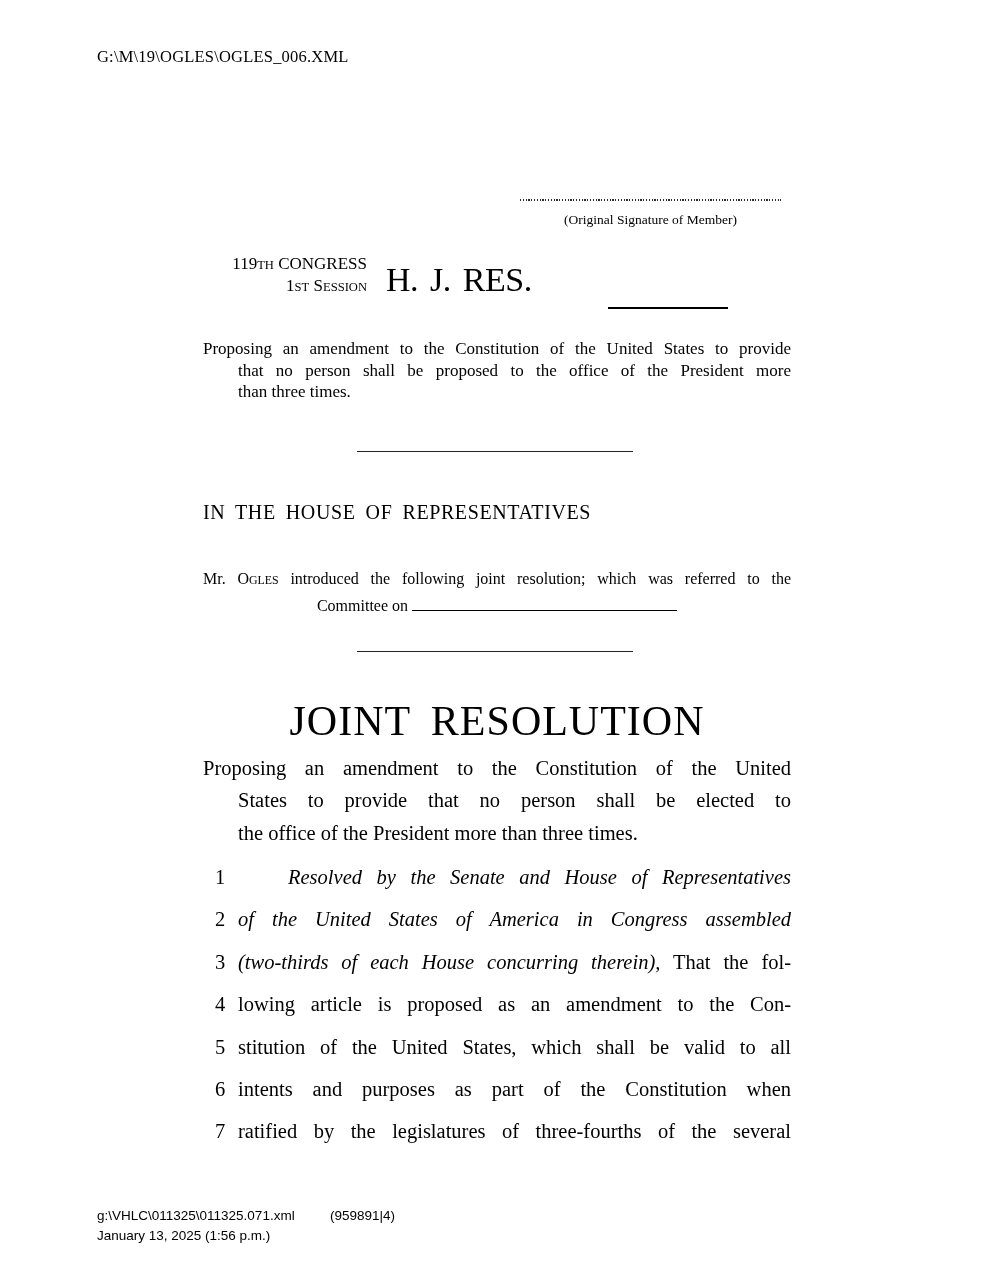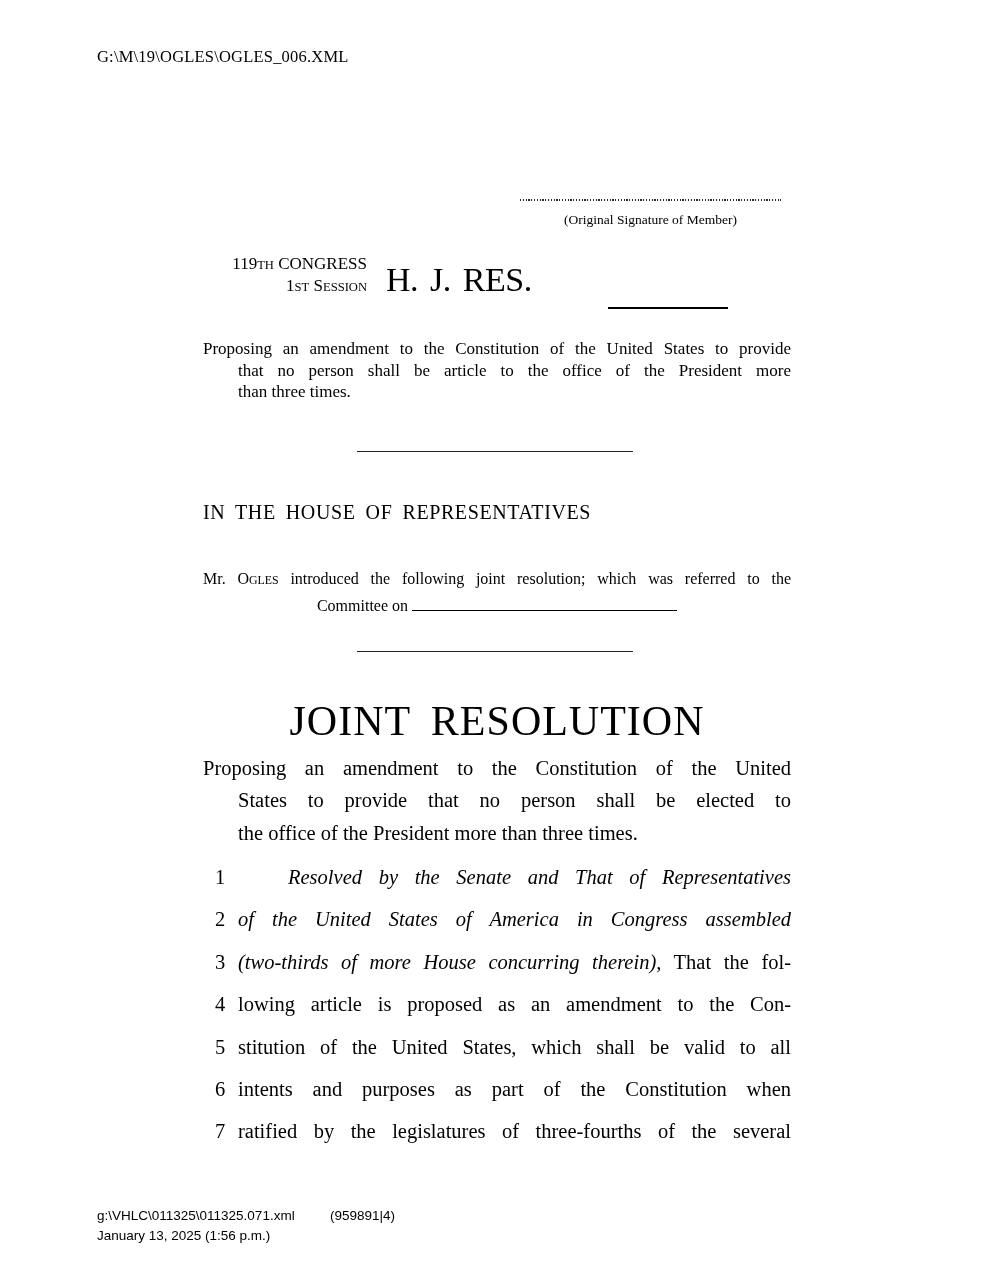--- a/index.html
+++ b/index.html
@@ -71,21 +71,21 @@
 <div class="abs" id="congress-block">
   <div><span>119</span><span class="sc">TH</span><span> CONGRESS</span></div>
   <div><span>1</span><span class="sc">ST</span><span> S</span><span class="sc">ESSION</span></div>
 </div>
 
 <div class="abs" id="bill-number">H. J. RES.</div>
 <div class="abs" id="bill-blank"></div>
 
 <div class="abs para" id="preamble">
     <div class="jline">Proposing an amendment to the Constitution of the United States to provide</div>
-    <div class="jline cont">that no person shall be article to the office of the President more</div>
+    <div class="jline cont">that no person shall be proposed to the office of the President more</div>
     <div class="jline cont lastline">than three times.</div>
   </div>
 
 <div class="abs rule" id="divider1"></div>
 
 <div class="abs" id="chamber">IN THE HOUSE OF REPRESENTATIVES</div>
 
 <div class="abs para" id="intro">
   <div class="jline"><span>Mr. O</span><span class="sc">GLES</span><span> introduced the following joint resolution; which was referred to the</span></div>
   <div id="committee-row">
@@ -100,29 +100,29 @@
 
 <div class="abs para" id="res-preamble">
     <div class="jline">Proposing an amendment to the Constitution of the United</div>
     <div class="jline cont">States to provide that no person shall be elected to</div>
     <div class="jline cont lastline">the office of the President more than three times.</div>
   </div>
 
 <div class="abs" id="body-lines">
     <div class="bline">
       <span class="lnum">1</span>
-      <span class="ltext first"><span class="it">Resolved by the Senate and That of Representatives</span></span>
+      <span class="ltext first"><span class="it">Resolved by the Senate and House of Representatives</span></span>
     </div>
     <div class="bline">
       <span class="lnum">2</span>
       <span class="ltext"><span class="it">of the United States of America in Congress assembled</span></span>
     </div>
     <div class="bline">
       <span class="lnum">3</span>
-      <span class="ltext"><span class="it">(two-thirds of more House concurring therein),</span><span> That the fol-</span></span>
+      <span class="ltext"><span class="it">(two-thirds of each House concurring therein),</span><span> That the fol-</span></span>
     </div>
     <div class="bline">
       <span class="lnum">4</span>
       <span class="ltext"><span>lowing article is proposed as an amendment to the Con-</span></span>
     </div>
     <div class="bline">
       <span class="lnum">5</span>
       <span class="ltext"><span>stitution of the United States, which shall be valid to all</span></span>
     </div>
     <div class="bline">

